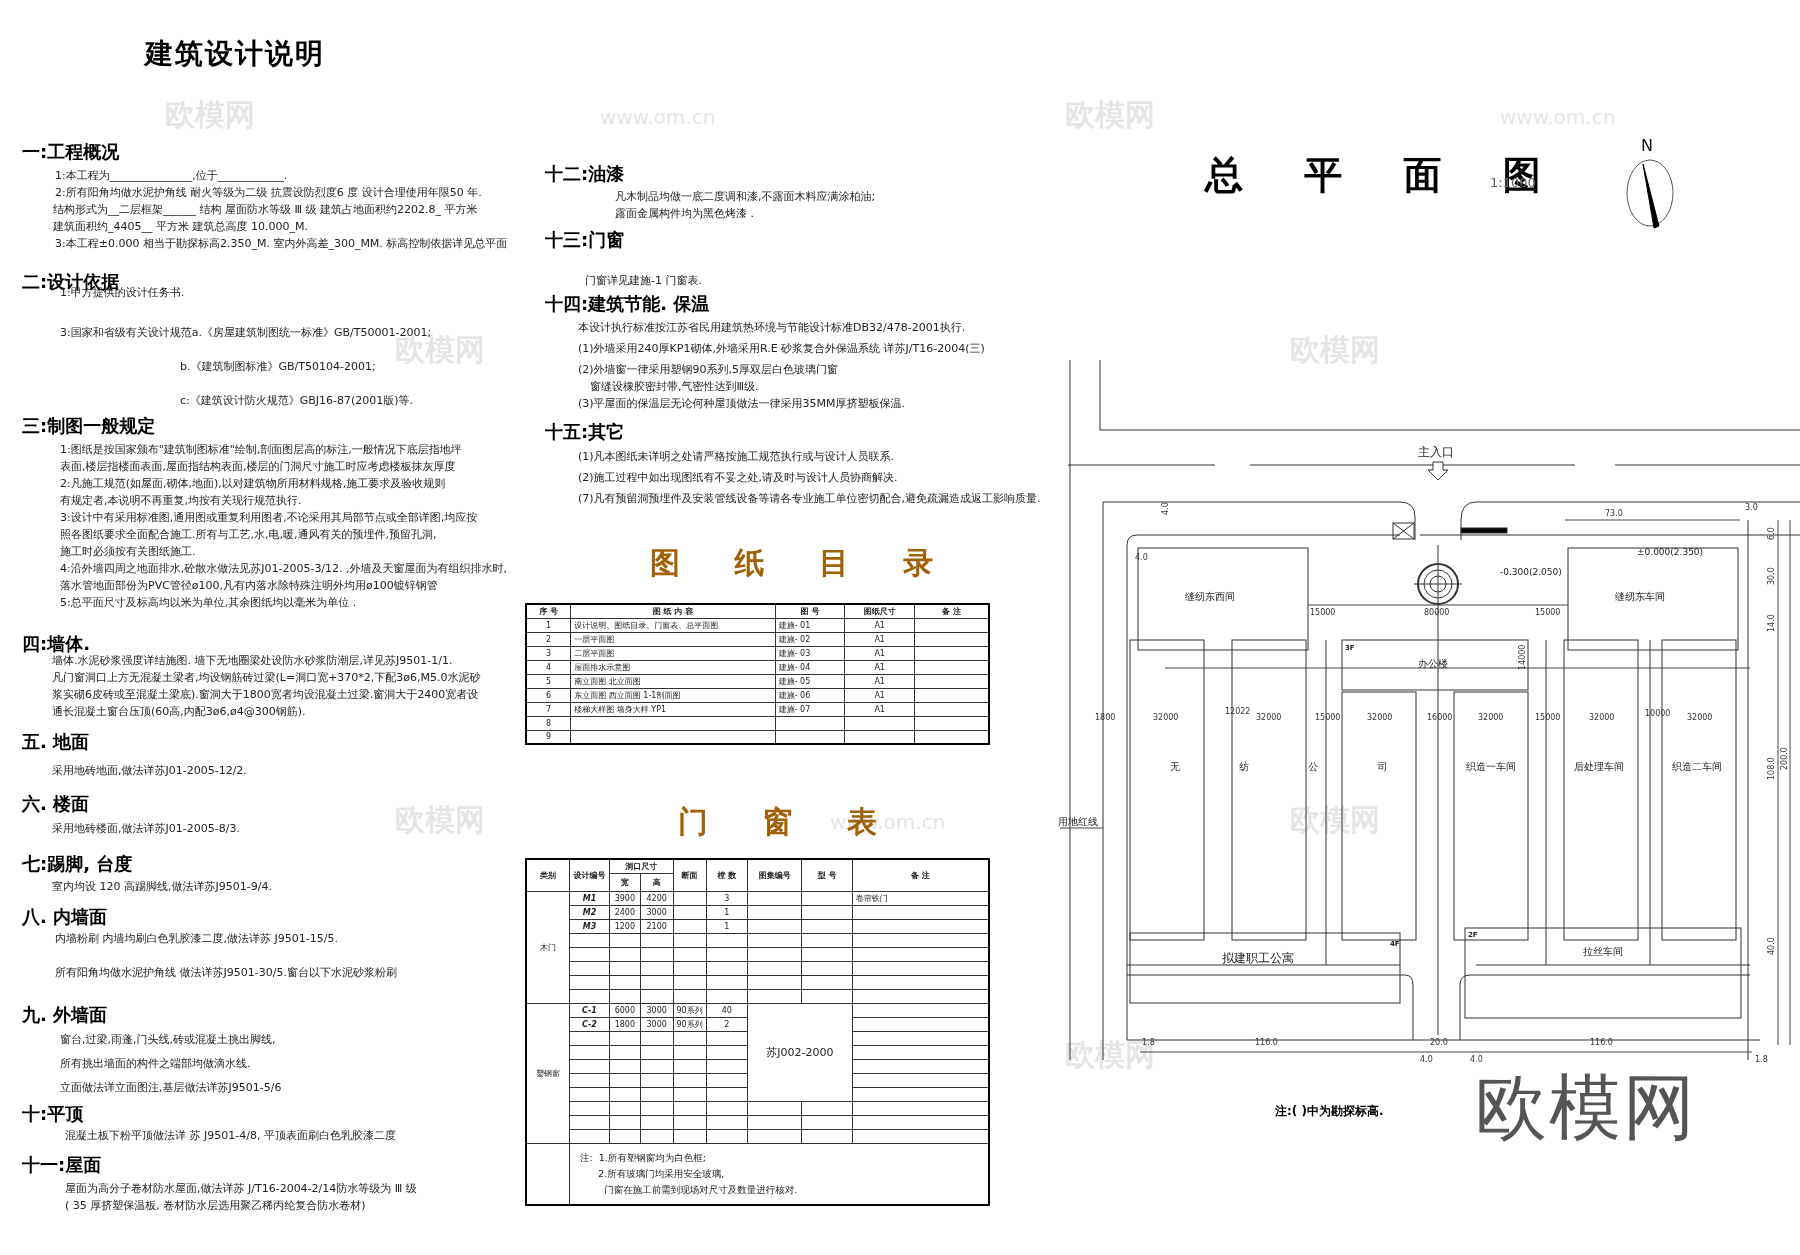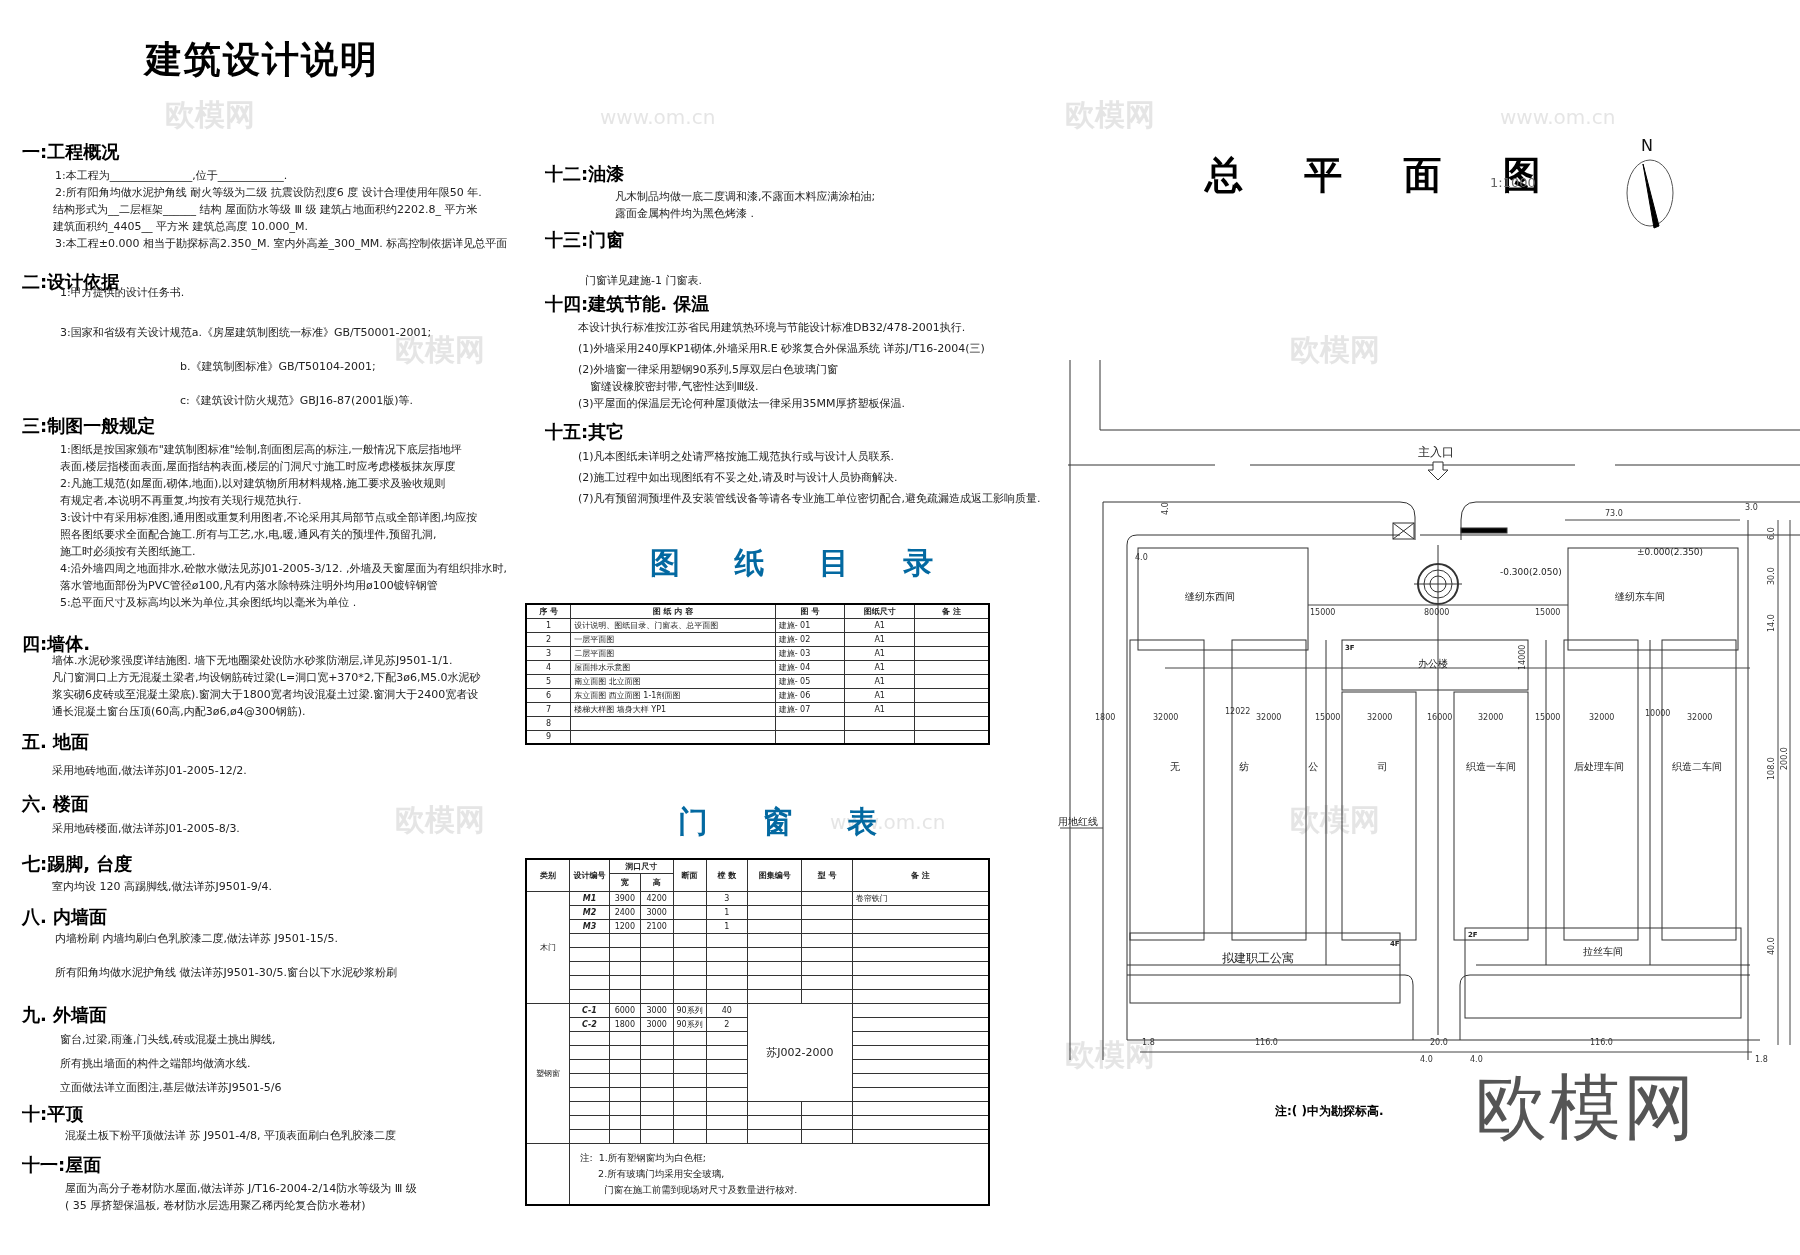--- a/index.html
+++ b/index.html
@@ -1,25 +1,25 @@
 <!DOCTYPE html>
 <html><head>
 <meta charset="utf-8">
 <style>
   * { box-sizing: border-box; margin: 0; padding: 0; }
   html, body { width: 1800px; height: 1255px; background: #ffffff; overflow: hidden; }
   body { position: relative; font-family: "DejaVu Sans", sans-serif; color: #111; }
 
   .abs { position: absolute; }
-  .main-title { position: absolute; left: 145px; top: 35px; font-size: 37px; font-weight: bold; letter-spacing: 2px; color: #000; }
+  .main-title { position: absolute; left: 145px; top: 35px; font-size: 28px; font-weight: bold; letter-spacing: 2px; color: #000; }
   .sec-head { position: absolute; font-size: 18px; font-weight: bold; color: #000; white-space: nowrap; }
   .para { position: absolute; font-size: 11px; line-height: 17px; color: #222; white-space: nowrap; }
   .para div { height: 17px; }
 
-  .center-title { position: absolute; font-size: 30px; font-weight: bold; letter-spacing: 22px; color: #0369a1; white-space: nowrap; text-align: right; }
+  .center-title { position: absolute; font-size: 30px; font-weight: bold; letter-spacing: 22px; color: #a16207; white-space: nowrap; text-align: right; }
 
   table.cad { position: absolute; border-collapse: collapse; border: 2px solid #000; font-size: 8px; color: #222; }
   table.cad td, table.cad th { border: 1px solid #333; text-align: center; height: 14px; padding: 0 3px; font-weight: normal; white-space: nowrap; }
   table.cad td.left { text-align: left; }
   table.cad th { font-weight: bold; }
   table.cad td.bold { font-weight: bold; font-style: italic; }
   .dw-note { text-align: left !important; font-size: 9.5px; line-height: 16px; padding: 6px 10px !important; }
 
   
   .plan-title { position: absolute; left: 1205px; top: 150px; font-size: 38px; font-weight: bold; letter-spacing: 24px; color: #000; }

